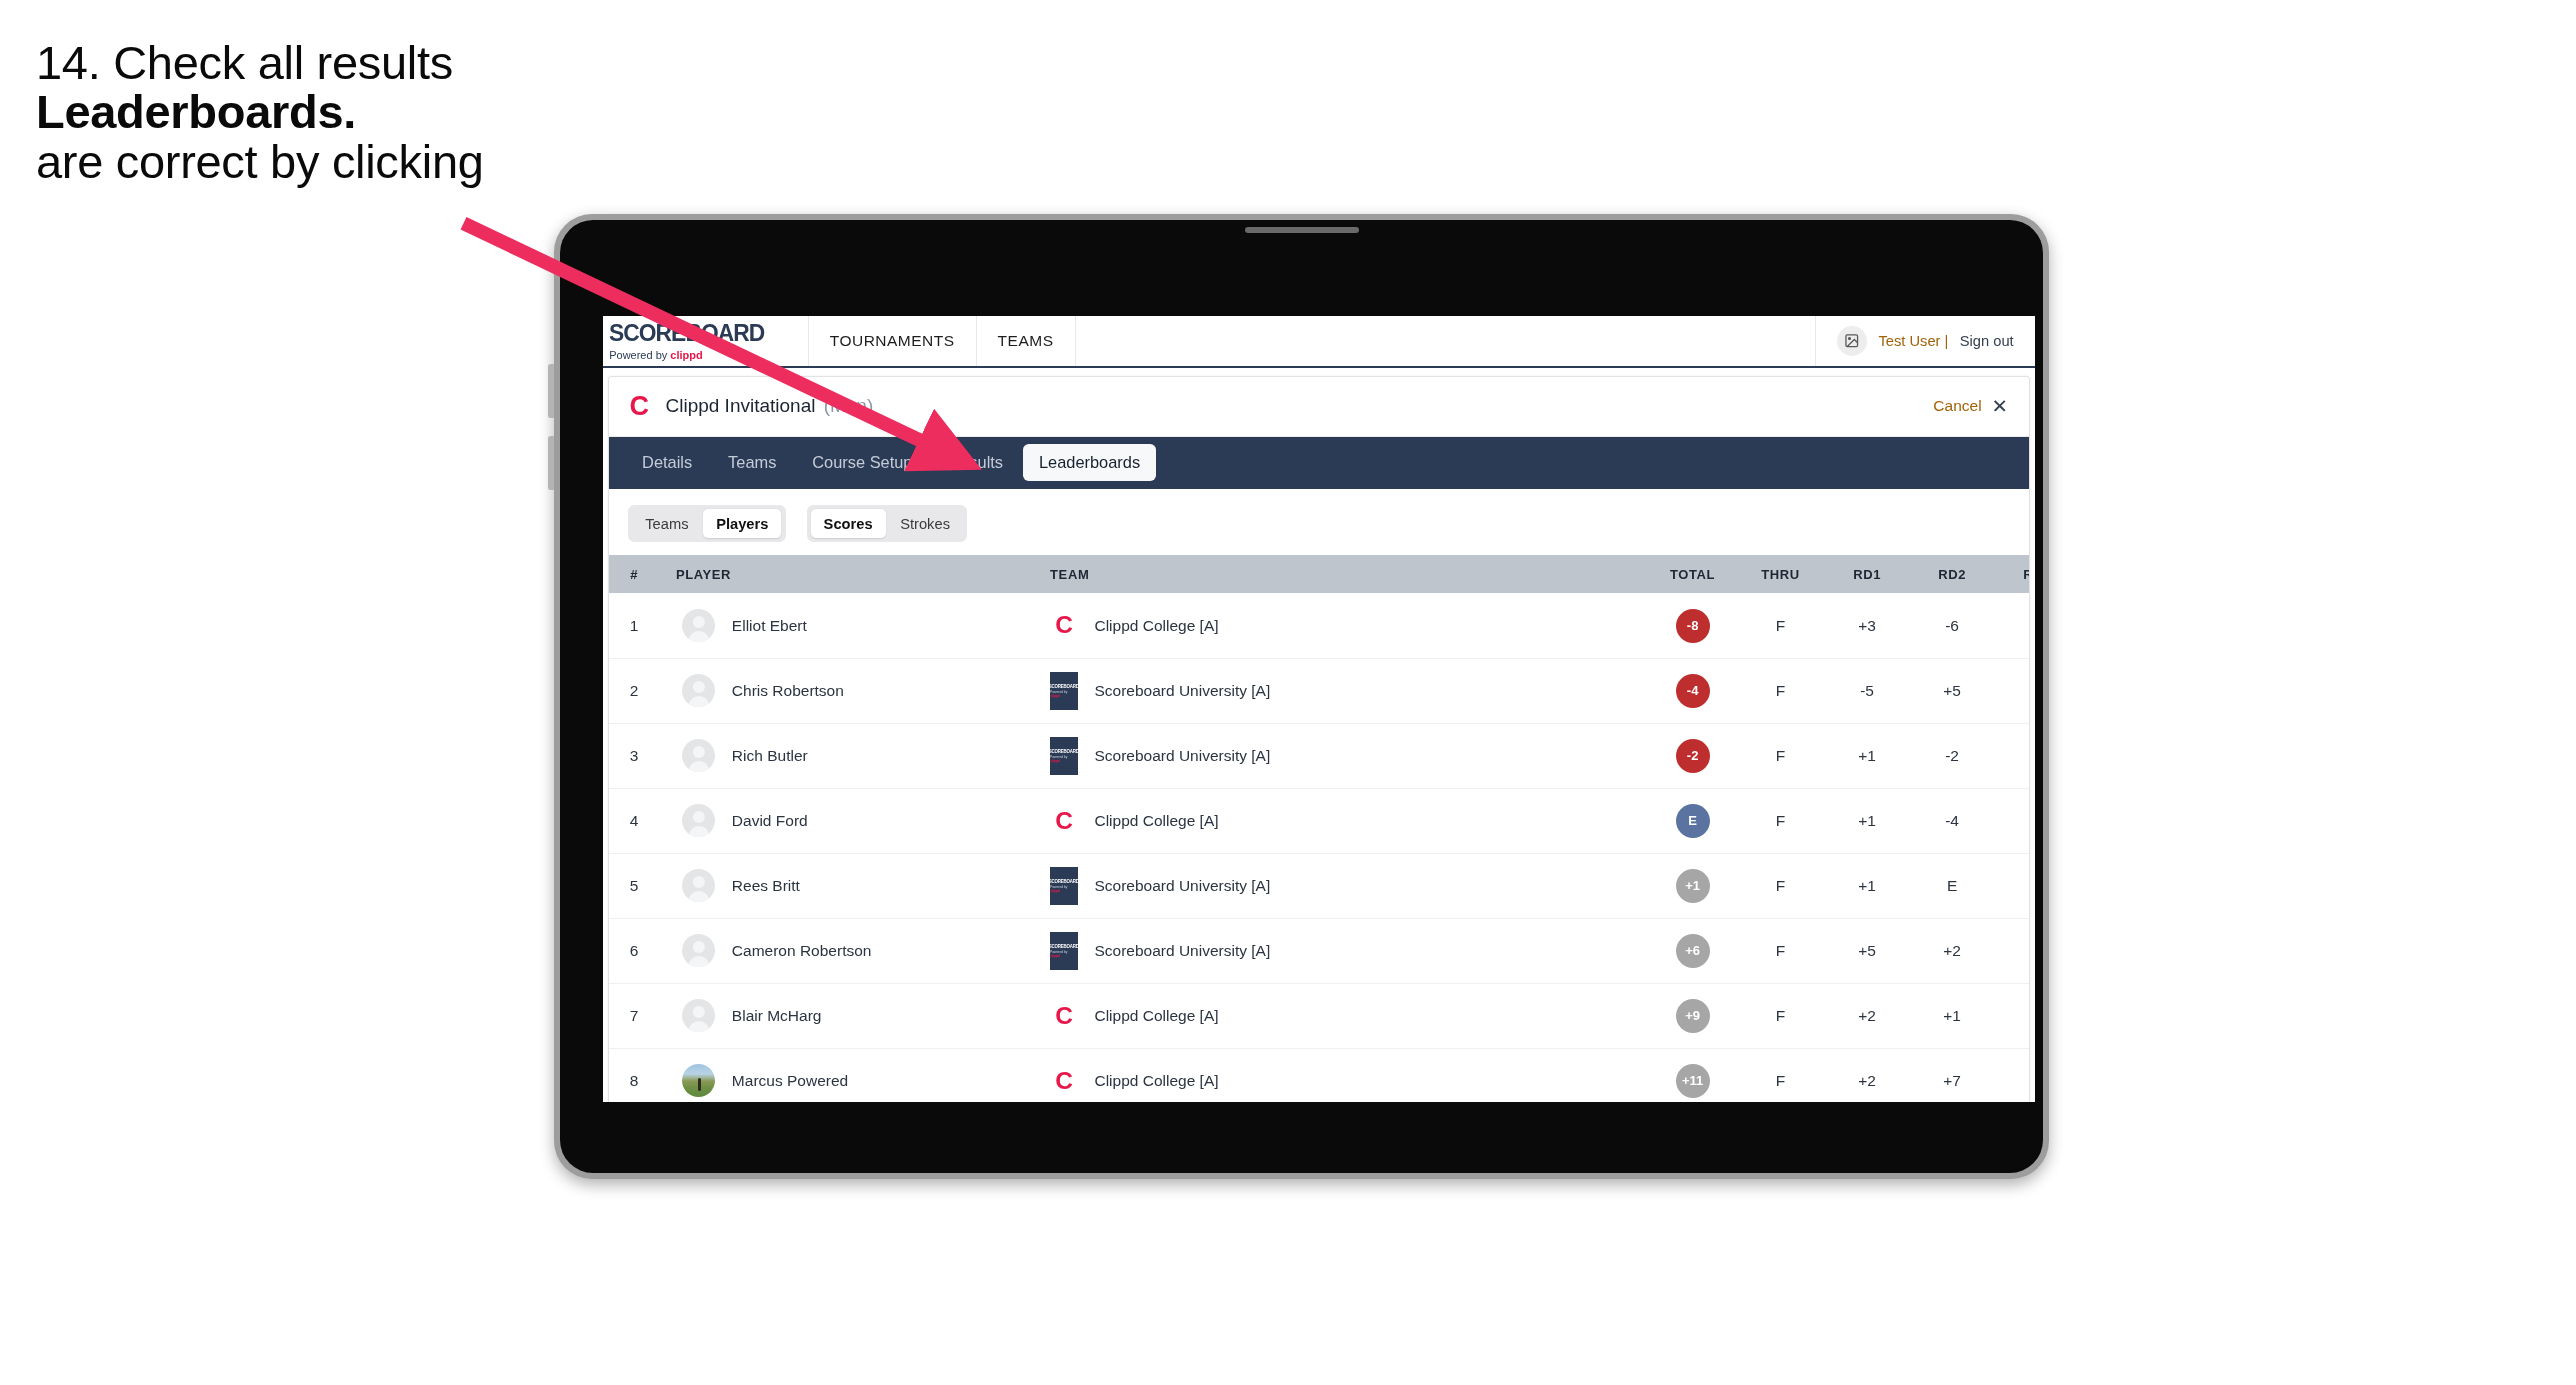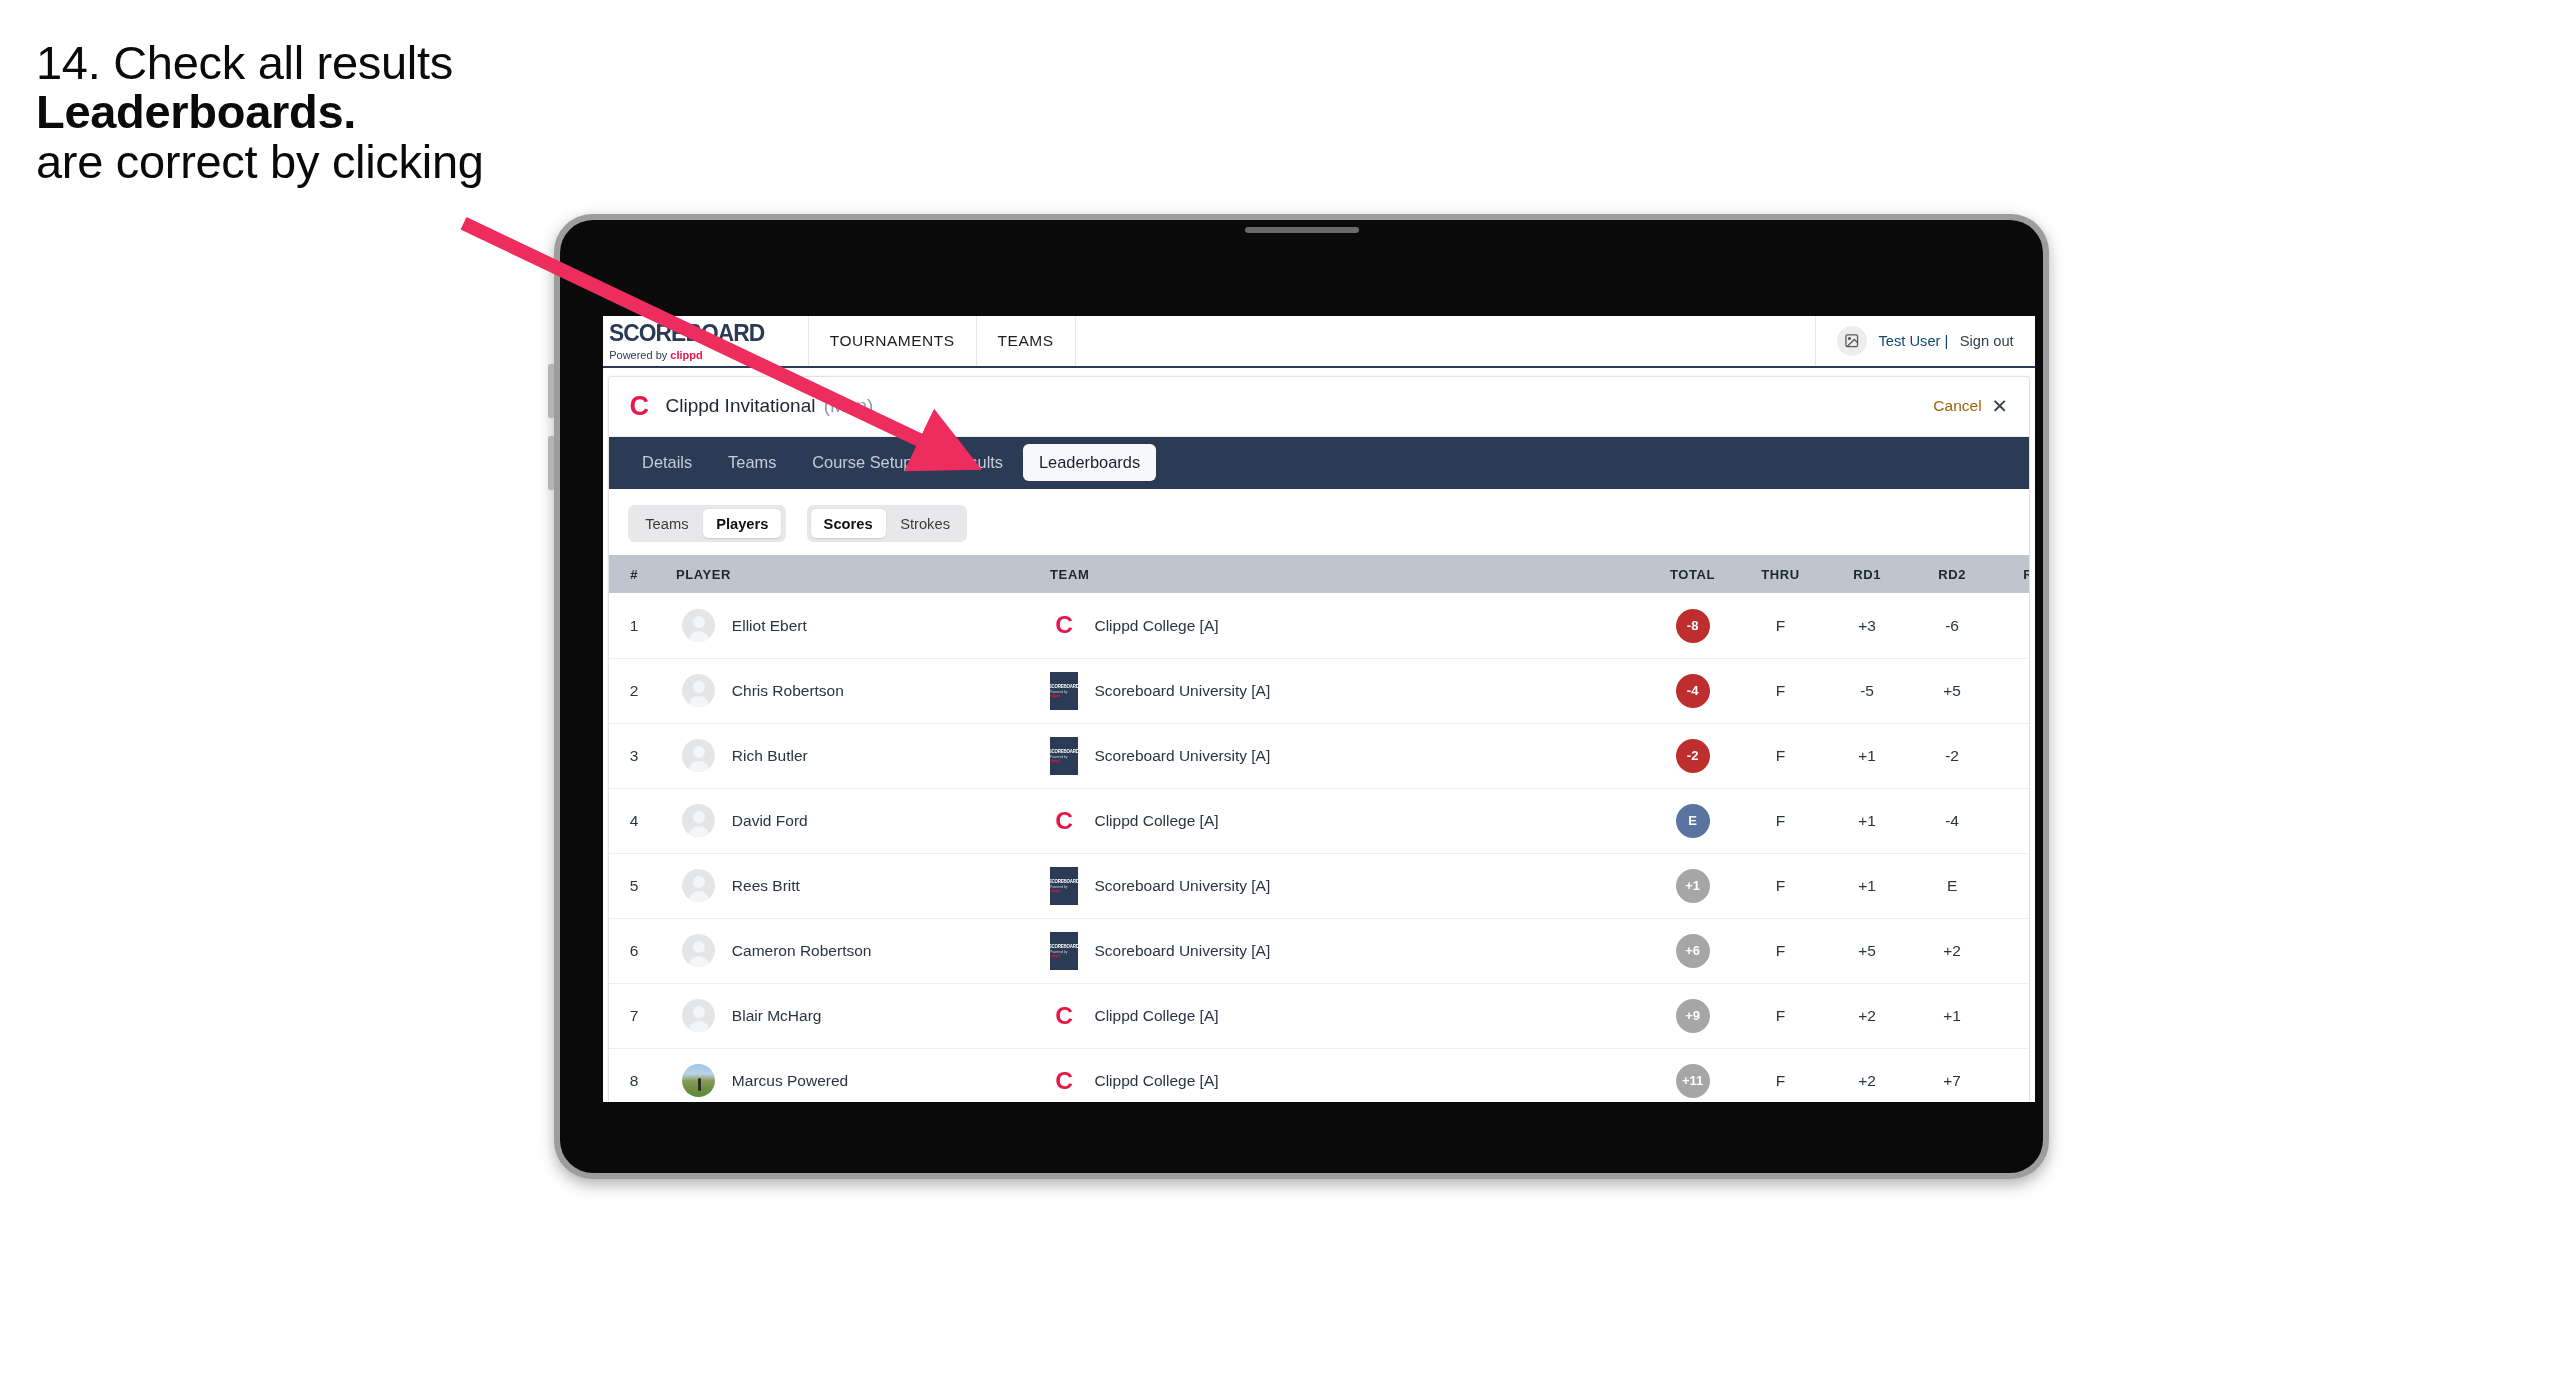--- a/index.html
+++ b/index.html
@@ -111,21 +111,21 @@
   }
   .topnav-spacer { flex: 1; border-right: 0.8px solid #e8e8e8; }
   .topnav-right {
     display: flex; align-items: center; gap: 11.4px; padding: 0 21px;
   }
   .avatar-chip {
     width: 30px; height: 30px; border-radius: 50%;
     background: #ededed; display:flex; align-items:center; justify-content:center;
     color:#5a5a5a;
   }
-  .user-text { font-size: 14.7px; color: #0c4a6e; }
+  .user-text { font-size: 14.7px; color: #a16207; }
   .signout { font-size: 14.7px; color: #34404f; cursor: pointer; }
 
   
   .card {
     margin: 8.2px 4.9px 0 4.9px;
     background: #fff;
     border: 0.8px solid #e2e2e2;
     border-radius: 3.3px;
     box-shadow: 0 0.8px 2.5px rgba(0,0,0,0.07);
     overflow: hidden;

